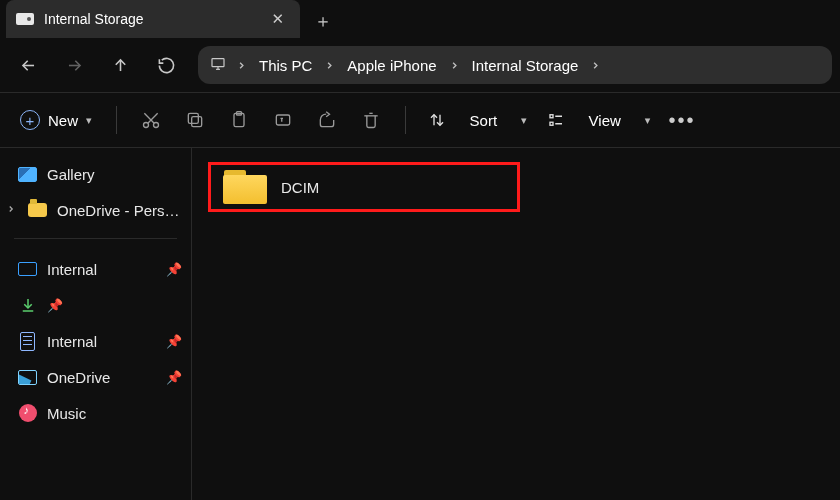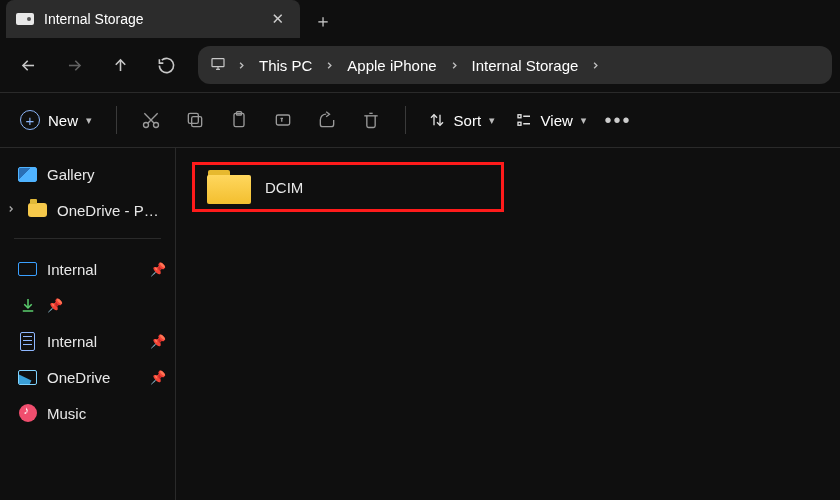--- a/index.html
+++ b/index.html
@@ -87,31 +87,31 @@
   .newbtn .plus {
     width:20px;height:20px;border:1.5px solid #8ab4f8;border-radius:50%;
     display:flex;align-items:center;justify-content:center;color:#8ab4f8;font-size:15px;line-height:1;
   }
   .vdiv { width:1px; height:28px; background:#3a3a3a; margin:0 12px; }
   .tbtn {
     width:44px;height:40px;display:flex;align-items:center;justify-content:center;color:#9a9a9a;
   }
   .tbtn svg{width:20px;height:20px;}
   .sortbtn, .viewbtn {
-    display:flex;align-items:center;gap:8px;color:#fff;font-size:15px;padding:6px 10px;
+    display:flex;align-items:center;gap:24px;color:#fff;font-size:15px;padding:6px 10px;
   }
   .sortbtn svg, .viewbtn svg{width:18px;height:18px;stroke:#e0e0e0;}
   .caretdown{font-size:11px;color:#bbb;}
   .dots{color:#ccc;font-size:20px;letter-spacing:2px;padding:0 8px;}
   
   .body {
     display:flex; height: calc(500px - 38px - 54px - 1px - 54px - 1px);
   }
   .sidebar {
-    width:176px;
+    width:192px;
     border-right:1px solid #2a2a2a;
     padding:8px 0 12px 0;
     font-size:15px;
   }
   .sb-item {
     display:flex; align-items:center;
     height:36px;
     padding:0 8px 0 18px;
     gap:10px;
     color:#e8e8e8;

